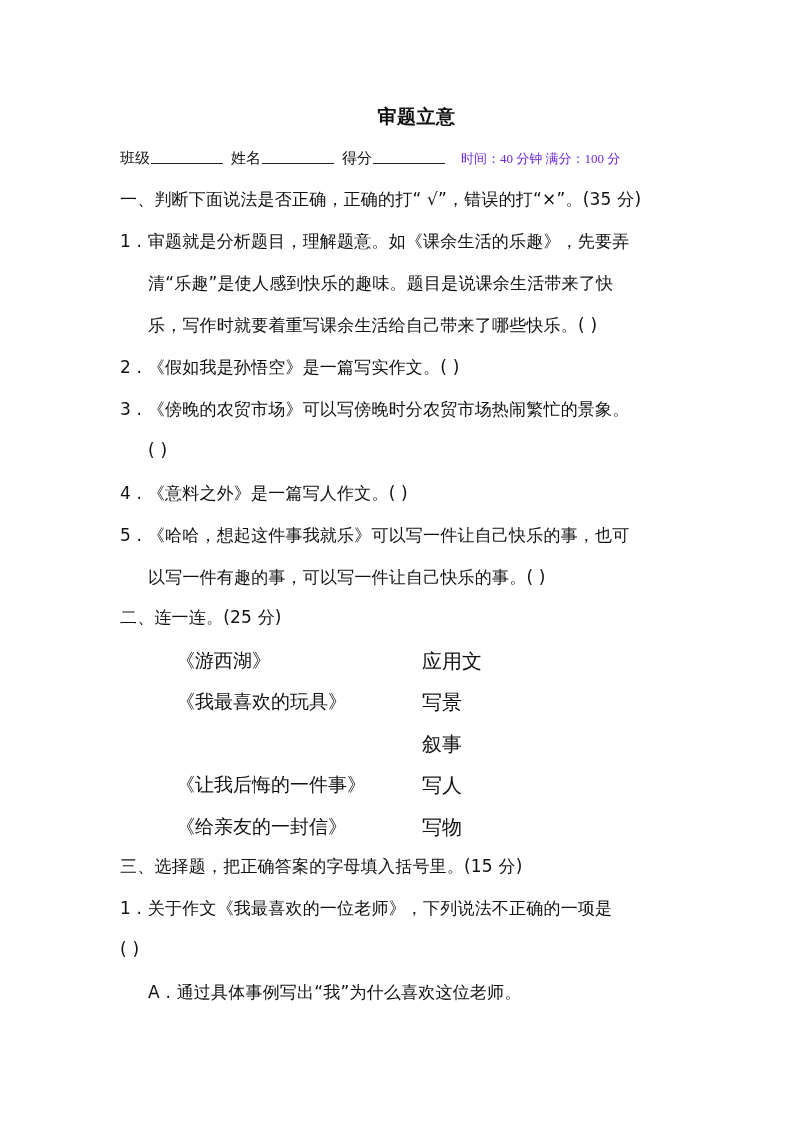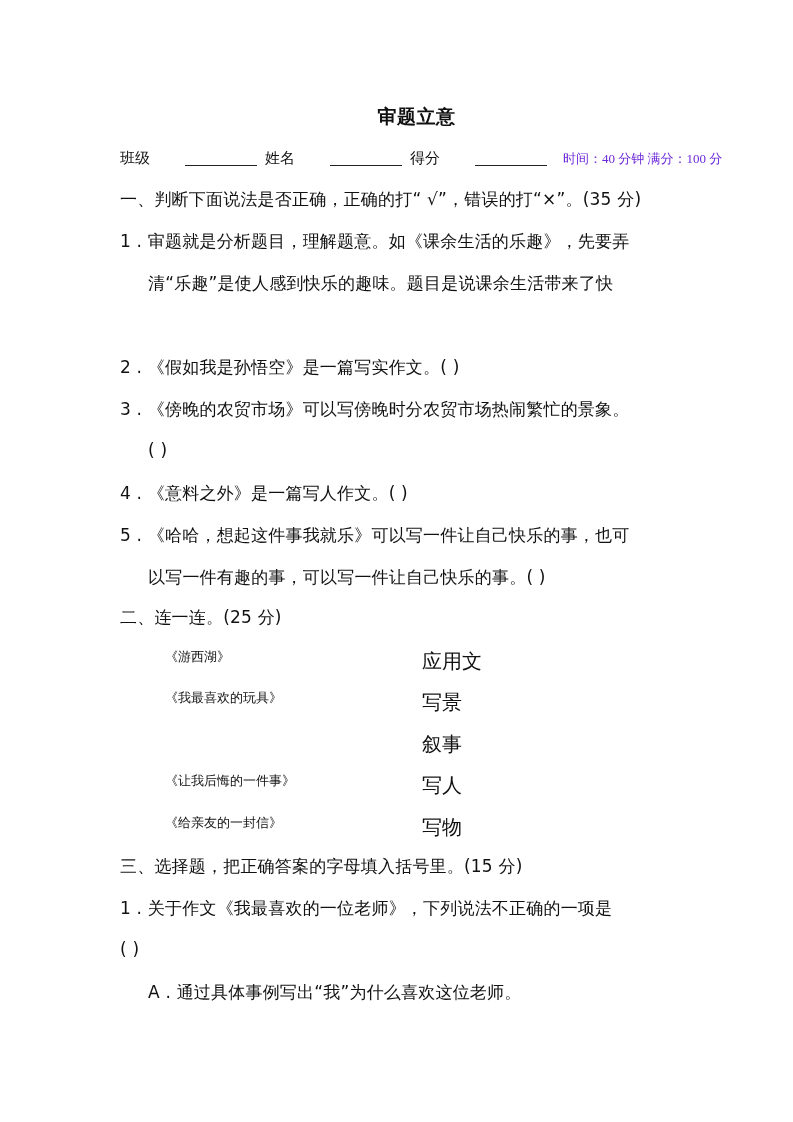--- a/index.html
+++ b/index.html
@@ -36,23 +36,22 @@
       top: 149px;
       left: 120px;
       width: 560px;
       font-size: 15px;
       display: flex;
       align-items: baseline;
       white-space: nowrap;
     }
     .info-field {
       display: inline-flex;
-      align-items: center;
+      align-items: flex-start;
       margin-right: 8px;
-      gap: 34px;
     }
     .blank {
       display: inline-block;
       width: 72px;
       border-bottom: 1px solid #222;
       height: 14px;
       margin-left: 1px;
     }
     .time-info {
       color: #6d28d9;
@@ -63,22 +62,22 @@
     .line {
       position: absolute;
       left: 120px;
       font-size: 17px;
       white-space: nowrap;
       letter-spacing: 0.2px;
     }
     .indent { left: 148px; }
     .match-left {
       position: absolute;
-      left: 165px;
-      font-size: 13px;
+      left: 176px;
+      font-size: 19px;
       white-space: nowrap;
     }
     .match-right {
       position: absolute;
       left: 422px;
       font-size: 20px;
       white-space: nowrap;
     }
   </style>
 </head>
@@ -101,20 +100,21 @@
       <span>得分</span>
       <span class="blank"></span>
     </span>
     <span class="time-info">时间：40 分钟  满分：100 分</span>
   </div>
 
   <div class="line" style="top:188px;">一、判断下面说法是否正确，正确的打“ √”，错误的打“×”。(35 分)</div>
 
   <div class="line" style="top:230px;">1 . 审题就是分析题目，理解题意。如《课余生活的乐趣》，先要弄</div>
   <div class="line indent" style="top:272px;">清“乐趣”是使人感到快乐的趣味。题目是说课余生活带来了快</div>
+  <div class="line indent" style="top:314px;">乐，写作时就要着重写课余生活给自己带来了哪些快乐。(        )</div>
 
   <div class="line" style="top:356px;">2 . 《假如我是孙悟空》是一篇写实作文。(        )</div>
 
   <div class="line" style="top:398px;">3 . 《傍晚的农贸市场》可以写傍晚时分农贸市场热闹繁忙的景象。</div>
   <div class="line indent" style="top:440px;">(        )</div>
 
   <div class="line" style="top:482px;">4 . 《意料之外》是一篇写人作文。(        )</div>
 
   <div class="line" style="top:524px;">5 . 《哈哈，想起这件事我就乐》可以写一件让自己快乐的事，也可</div>
   <div class="line indent" style="top:566px;">以写一件有趣的事，可以写一件让自己快乐的事。(        )</div>

